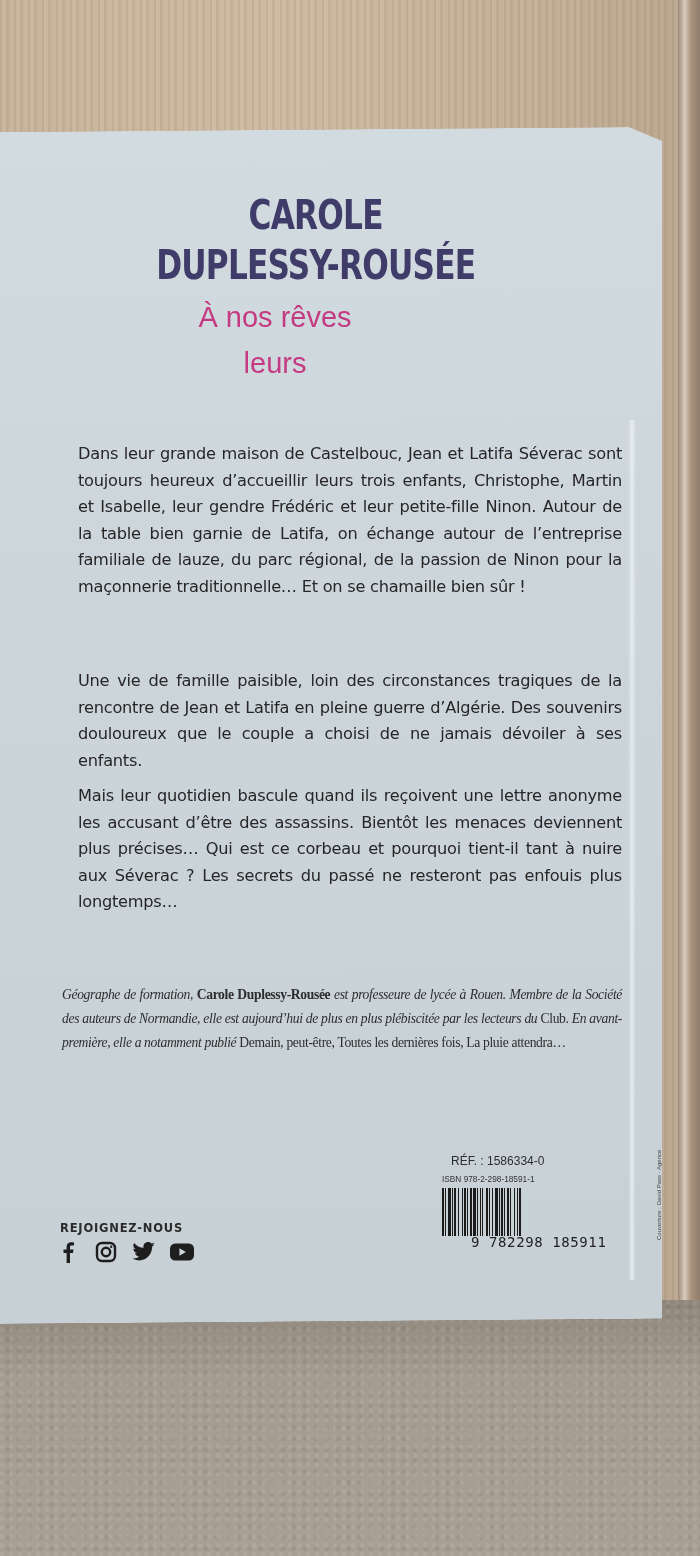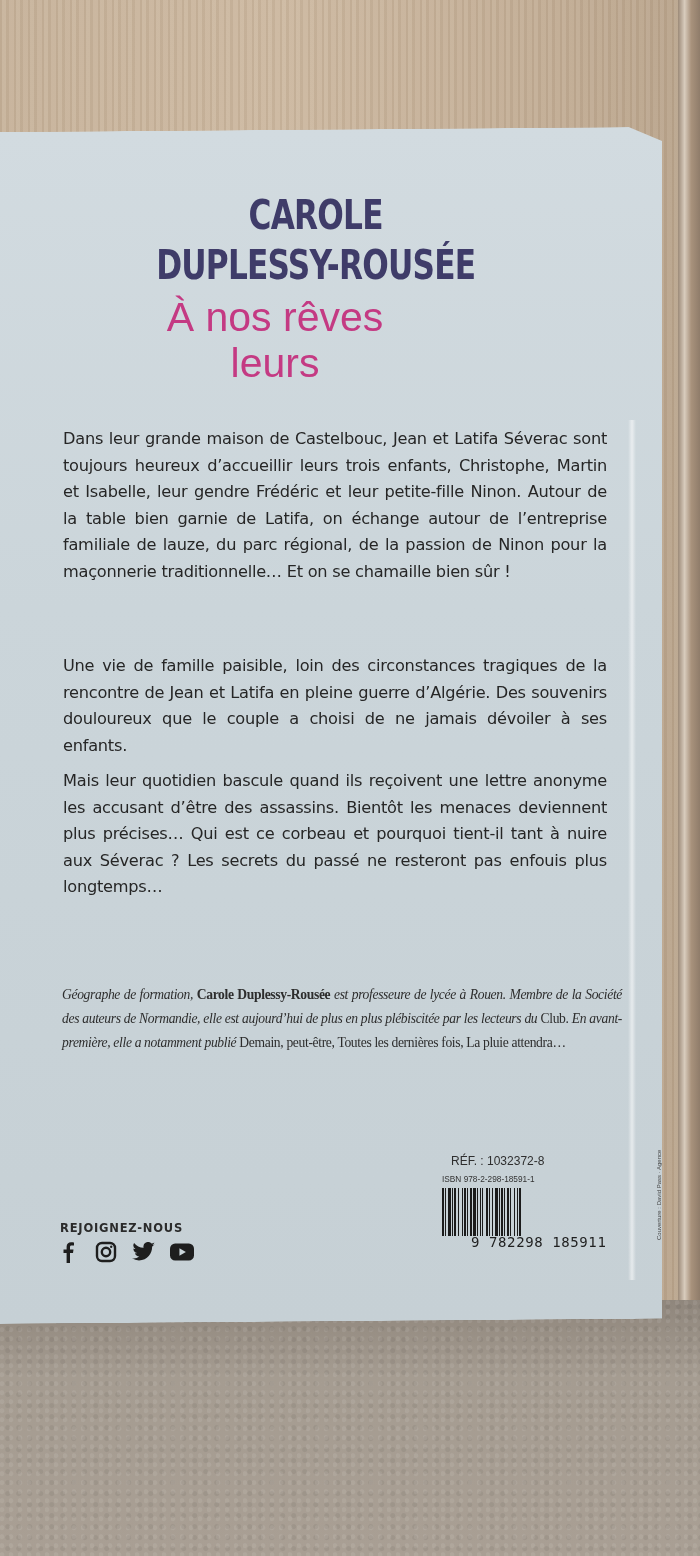--- a/index.html
+++ b/index.html
@@ -48,29 +48,29 @@
     position: absolute; left: 0; width: 630px; text-align: center;
     font-family: "DejaVu Sans", sans-serif; font-weight: bold;
     color: #3f3c69; font-size: 40px; letter-spacing: -1px;
     transform: scaleX(0.78); transform-origin: 318px 0;
   }
   .author.l1 { top: 192px; }
   .author.l2 { top: 242px; }
   .title {
     position: absolute; left: 0; width: 550px; text-align: center;
     font-family: "Liberation Sans", sans-serif;
-    color: #c43a83; font-size: 41px; line-height: 46px;
+    color: #c43a83; font-size: 29px; line-height: 46px;
   }
   .title.l1 { top: 294px; }
   .title.l2 { top: 340px; }
   .blurb {
     position: absolute; left: 62px; width: 544px;
     font-family: "DejaVu Sans", sans-serif; font-size: 16.2px; line-height: 26.5px;
     color: #262626; text-align: justify; letter-spacing: -0.25px;
-    margin: 1px;
+    margin: 16px;
   }
   .p1 { top: 425px; }
   .p2 { top: 652px; }
   .p3 { top: 767px; }
   .bio {
     position: absolute; left: 62px; top: 983px; width: 560px;
     font-family: Liberation Serif, serif; font-size: 13.6px; line-height: 24px;
     color: #2d2d2d; font-style: italic; letter-spacing: -0.35px;
     margin: 0; text-align: justify;
   }
@@ -126,21 +126,21 @@
 
 <div class="title l1">À nos rêves</div>
 <div class="title l2">leurs</div>
 
 <p class="blurb p1">Dans leur grande maison de Castelbouc, Jean et Latifa Séverac sont toujours heureux d’accueillir leurs trois enfants, Christophe, Martin et Isabelle, leur gendre Frédéric et leur petite-fille Ninon. Autour de la table bien garnie de Latifa, on échange autour de l’entreprise familiale de lauze, du parc régional, de la passion de Ninon pour la maçonnerie traditionnelle… Et on se chamaille bien sûr !</p>
 <p class="blurb p2">Une vie de famille paisible, loin des circonstances tragiques de la rencontre de Jean et Latifa en pleine guerre d’Algérie. Des souvenirs douloureux que le couple a choisi de ne jamais dévoiler à ses enfants.</p>
 <p class="blurb p3">Mais leur quotidien bascule quand ils reçoivent une lettre anonyme les accusant d’être des assassins. Bientôt les menaces deviennent plus précises… Qui est ce corbeau et pourquoi tient-il tant à nuire aux Séverac ? Les secrets du passé ne resteront pas enfouis plus longtemps…</p>
 
 <p class="bio"><span>Géographe de formation, </span><b>Carole Duplessy-Rousée</b><span> est professeure de lycée à Rouen. Membre de la Société des auteurs de Normandie, elle est aujourd’hui de plus en plus plébiscitée par les lecteurs du </span><span class="up">Club.</span><span> En avant-première, elle a notamment publié </span><span class="up">Demain, peut-être, Toutes les dernières fois, La pluie attendra…</span></p>
 
-<div class="ref">RÉF. : 1032372-8</div>
+<div class="ref">RÉF. : 1586334-0</div>
 <div class="isbn">ISBN 978-2-298-18591-1</div>
 <div class="barcode" id="barcode">
     <span style="width: 2px;"></span>
     <span style="width: 1px; background: transparent;"></span>
     <span style="width: 1px;"></span>
     <span style="width: 2px; background: transparent;"></span>
     <span style="width: 3px;"></span>
     <span style="width: 1px; background: transparent;"></span>
     <span style="width: 1px;"></span>
     <span style="width: 1px; background: transparent;"></span>

